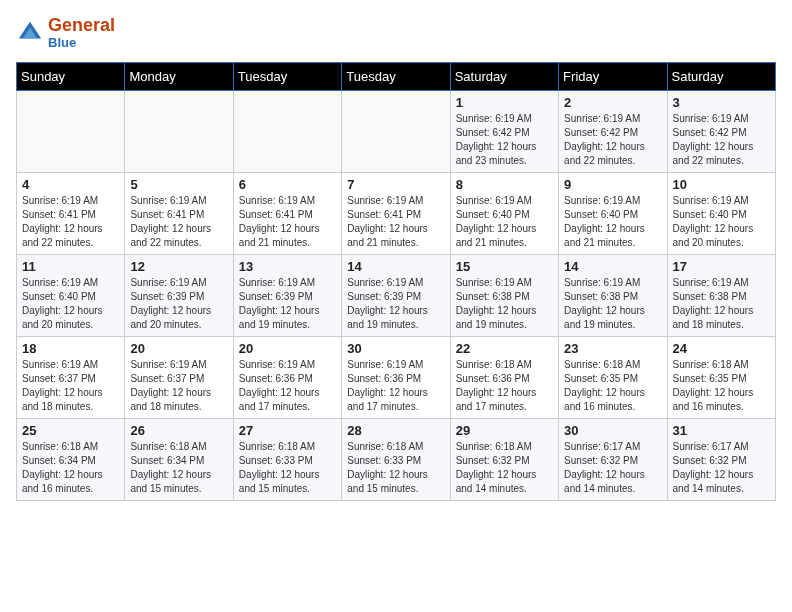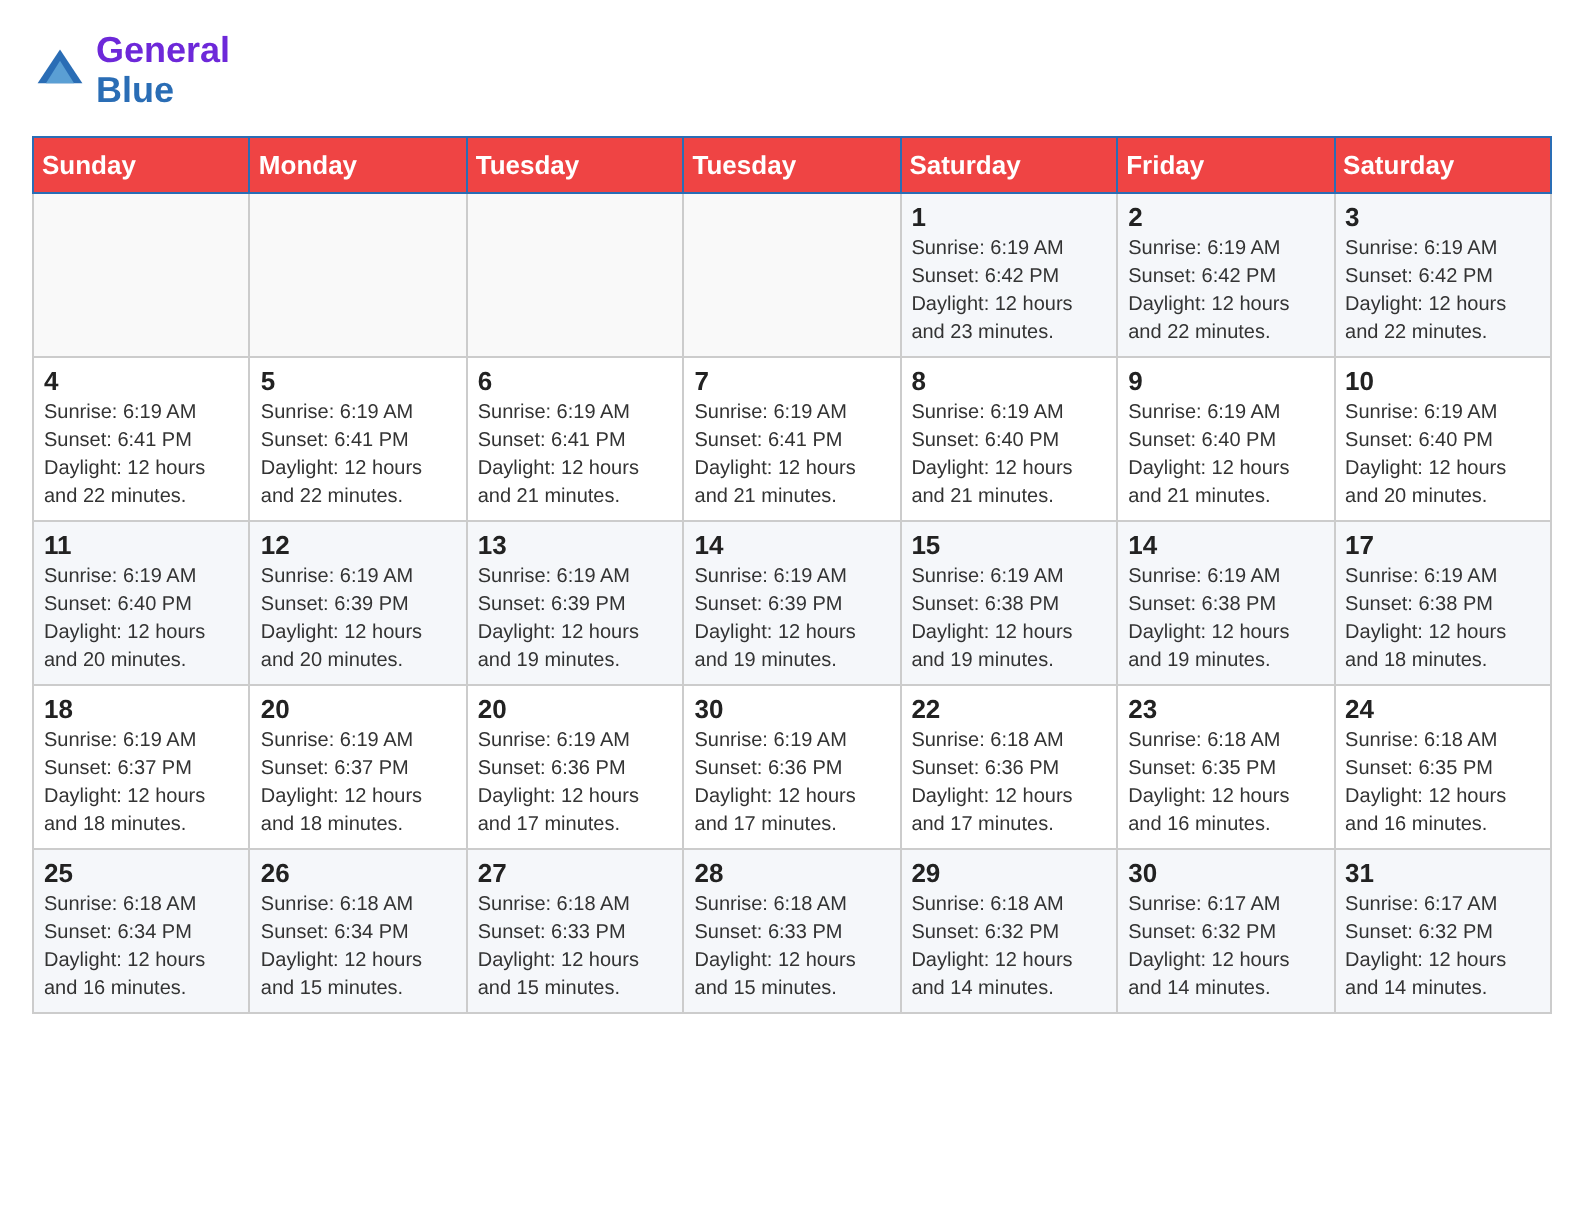--- a/index.html
+++ b/index.html
@@ -21,24 +21,24 @@
       align-items: center;
     }
     .logo-text {
       display: flex;
       flex-direction: column;
       line-height: 1.1;
     }
     .logo-general {
       font-size: 18px;
       font-weight: bold;
-      color: #6d28d9;
+      color: #c2410c;
     }
     .logo-blue {
-      font-size: 18px;
+      font-size: 13px;
       font-weight: bold;
       color: #2a6db5;
     }
     .logo-icon {
       width: 28px;
       height: 28px;
       margin-right: 4px;
     }
     .title-block {
       text-align: right;
@@ -51,24 +51,24 @@
     .location {
       font-size: 16px;
       color: #444;
     }
     table {
       width: 100%;
       border-collapse: collapse;
       table-layout: fixed;
     }
     thead tr th {
-      background-color: #ef4444;
+      background-color: #000000;
       color: #fff;
       font-size: 13px;
-      font-weight: bold;
+      font-weight: normal;
       padding: 6px 4px;
       text-align: left;
       border: 1px solid #2a6db5;
     }
     tbody tr td {
       border: 1px solid #ccc;
       vertical-align: top;
       padding: 4px 5px;
       font-size: 10.5px;
       color: #333;

